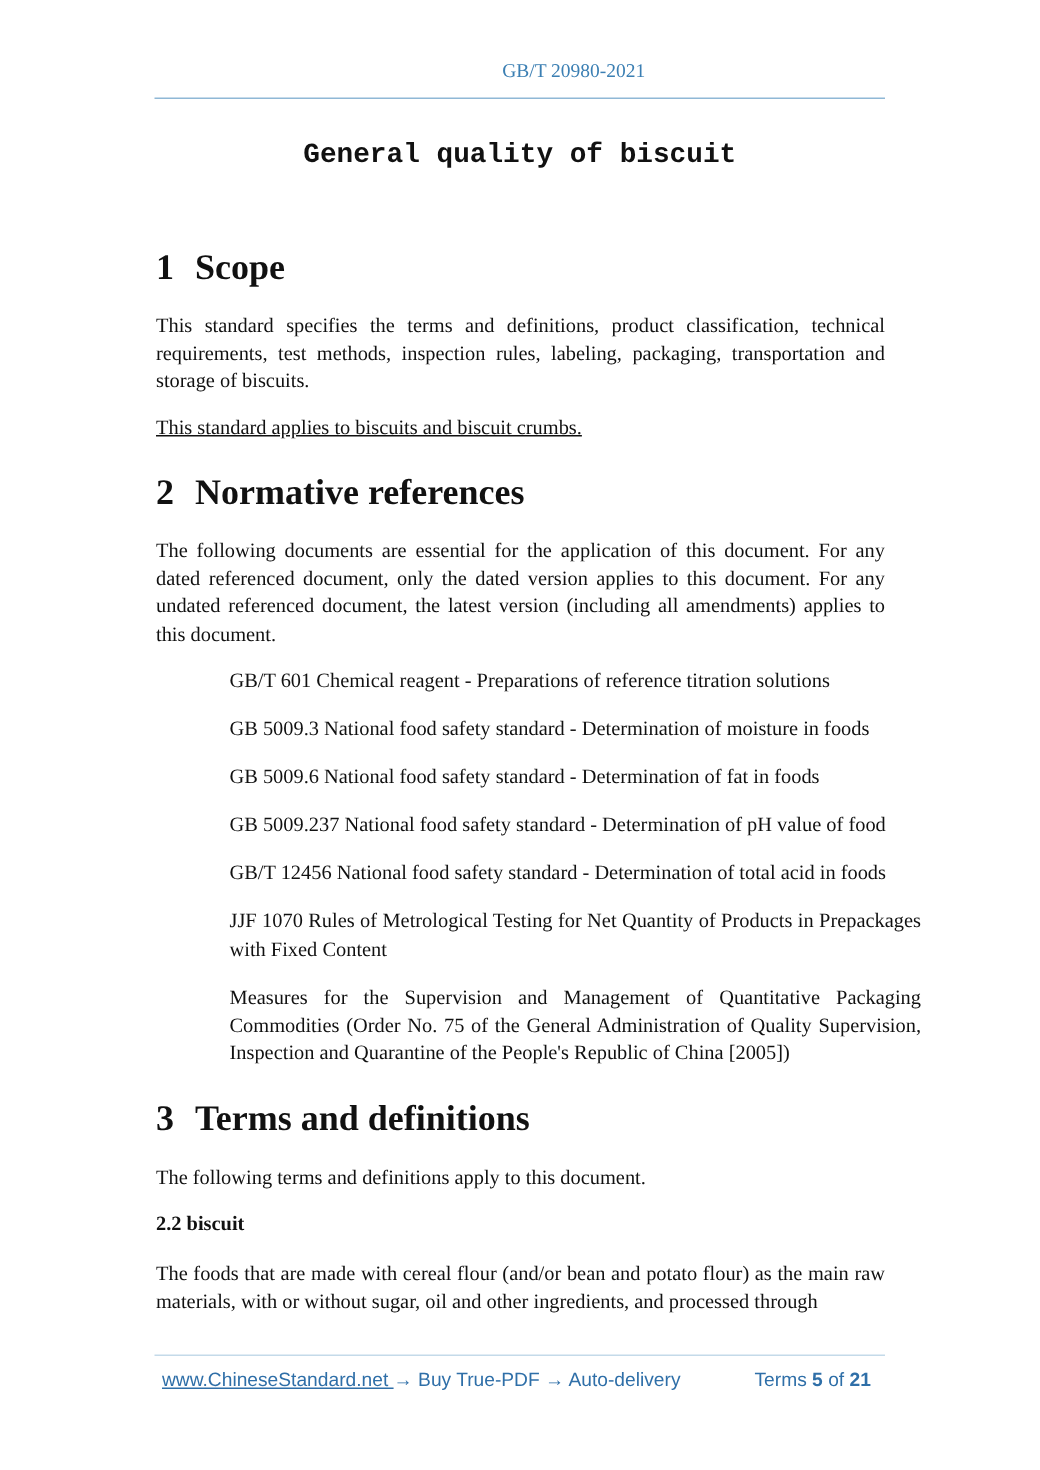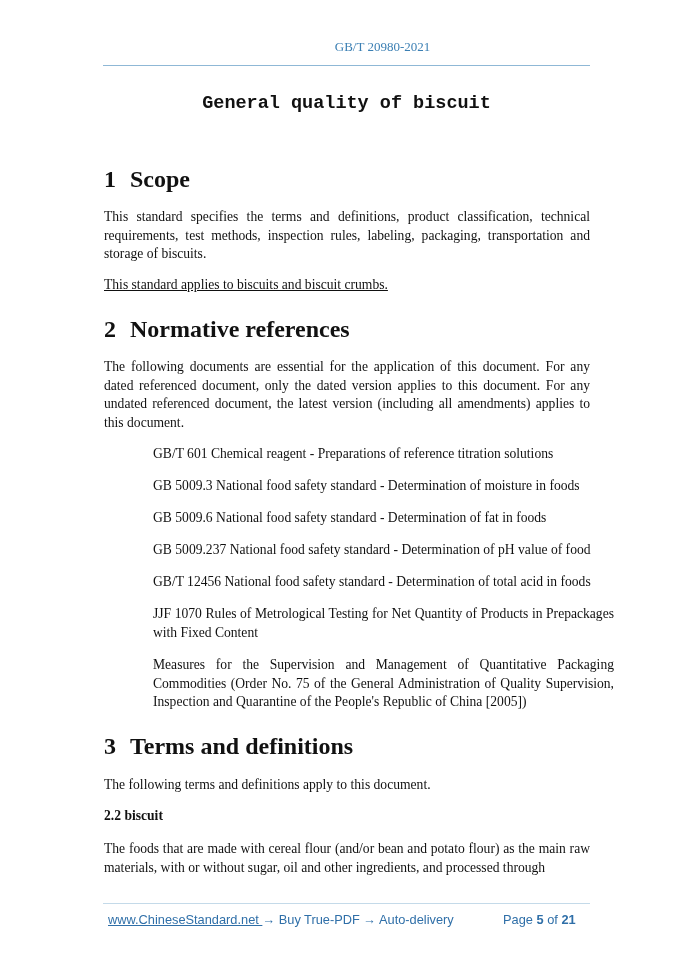--- a/index.html
+++ b/index.html
@@ -50,17 +50,17 @@
 </div>
 <div class="abs para" style="top:776px;">The following terms and definitions apply to this document.</div>
 <div class="abs subhead" style="top:808px;">2.2 biscuit</div>
 <div class="abs para" style="top:840px;">The foods that are made with cereal flour (and/or bean and potato flour) as the main raw materials, with or without sugar, oil and other ingredients, and processed through</div>
 
 <div class="abs footer-rule"></div>
 <div class="abs footer" style="left:108px;">
   <a>www.ChineseStandard.net </a><span> → Buy True-PDF → Auto-delivery</span>
 </div>
 <div class="abs footer" style="left:503px;">
-  <span>Page</span>
+  <span>Terms</span>
   <span class="b">5</span>
   <span>of</span>
   <span class="b">21</span>
 </div>
 
 </body></html>

